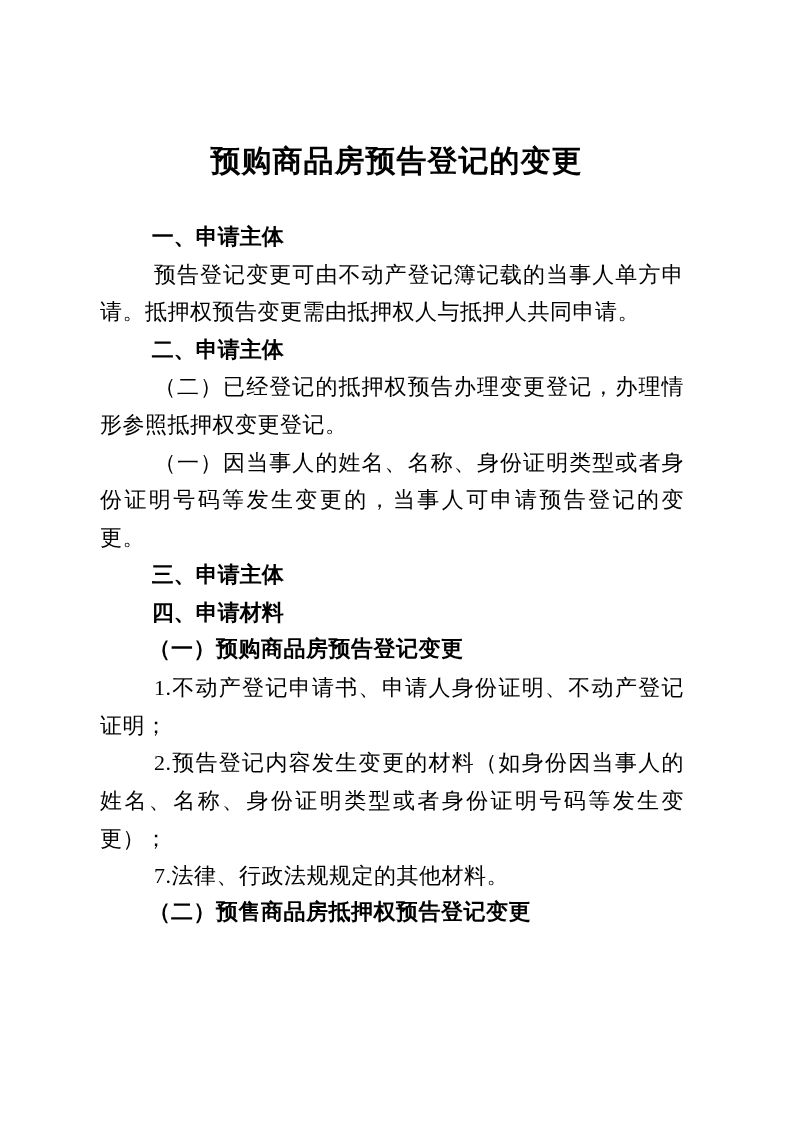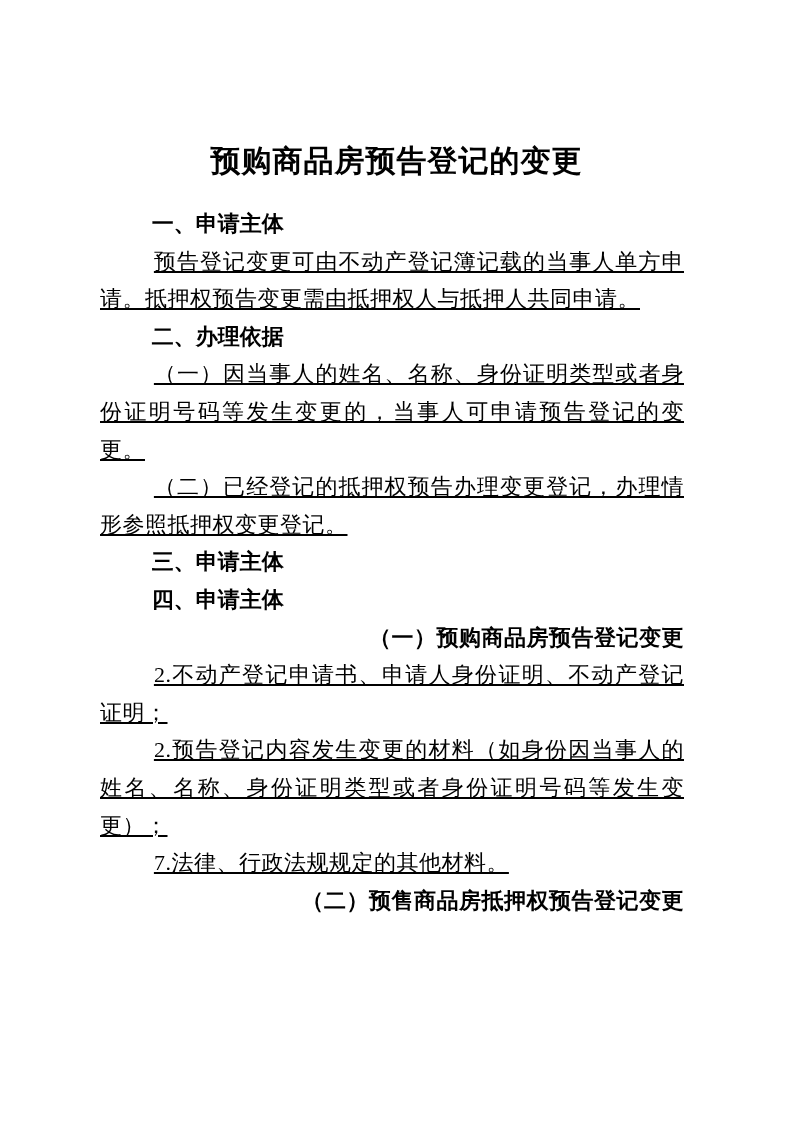--- a/index.html
+++ b/index.html
@@ -19,69 +19,67 @@
   .doc-title {
     padding-top: 138px;
     text-align: center;
     font-weight: bold;
     font-size: 30px;
     line-height: 46px;
     letter-spacing: 1px;
     font-family: "Liberation Serif", serif;
   }
   .content {
-    margin-top: 21px;
+    margin-top: 34px;
     margin-left: 100px;
     width: 584px;
     font-size: 22px;
     line-height: 37.6px;
   }
   .content > div {
     margin: 0;
   }
   .para {
     text-align: justify;
     text-justify: inter-character;
     text-indent: 2.45em;
     letter-spacing: 0.5px;
     font-family: "Liberation Serif", serif;
-    text-decoration: underline;
   }
   .section-heading {
     font-family: "Liberation Sans", sans-serif;
     font-weight: bold;
     font-size: 22px;
     text-indent: 2.35em;
   }
   .subsection-heading {
-    font-family: Liberation Sans, sans-serif;
+    font-family: Liberation Mono, monospace;
     font-weight: bold;
     font-size: 22px;
     text-indent: 2.2em;
     letter-spacing: 0.5px;
-    text-align: right;
   }
 </style>
 </head>
 <body>
 
 <div class="page">
 
   <div class="doc-title">
     <div>预购商品房预告登记的变更</div>
   </div>
 
   <div class="content">
     <div class="section-heading">一、申请主体</div>
     <div class="para">预告登记变更可由不动产登记簿记载的当事人单方申请。抵押权预告变更需由抵押权人与抵押人共同申请。</div>
-    <div class="section-heading">二、办理依据</div>
+    <div class="section-heading">二、申请主体</div>
+    <div class="para">（二）已经登记的抵押权预告办理变更登记，办理情形参照抵押权变更登记。</div>
     <div class="para">（一）因当事人的姓名、名称、身份证明类型或者身份证明号码等发生变更的，当事人可申请预告登记的变更。</div>
-    <div class="para">（二）已经登记的抵押权预告办理变更登记，办理情形参照抵押权变更登记。</div>
     <div class="section-heading">三、申请主体</div>
-    <div class="section-heading">四、申请主体</div>
+    <div class="section-heading">四、申请材料</div>
     <div class="subsection-heading">（一）预购商品房预告登记变更</div>
-    <div class="para">2.不动产登记申请书、申请人身份证明、不动产登记证明；</div>
+    <div class="para">1.不动产登记申请书、申请人身份证明、不动产登记证明；</div>
     <div class="para">2.预告登记内容发生变更的材料（如身份因当事人的姓名、名称、身份证明类型或者身份证明号码等发生变更）；</div>
     <div class="para">7.法律、行政法规规定的其他材料。</div>
     <div class="subsection-heading">（二）预售商品房抵押权预告登记变更</div>
   </div>
 
 </div>
 
 </body></html>

